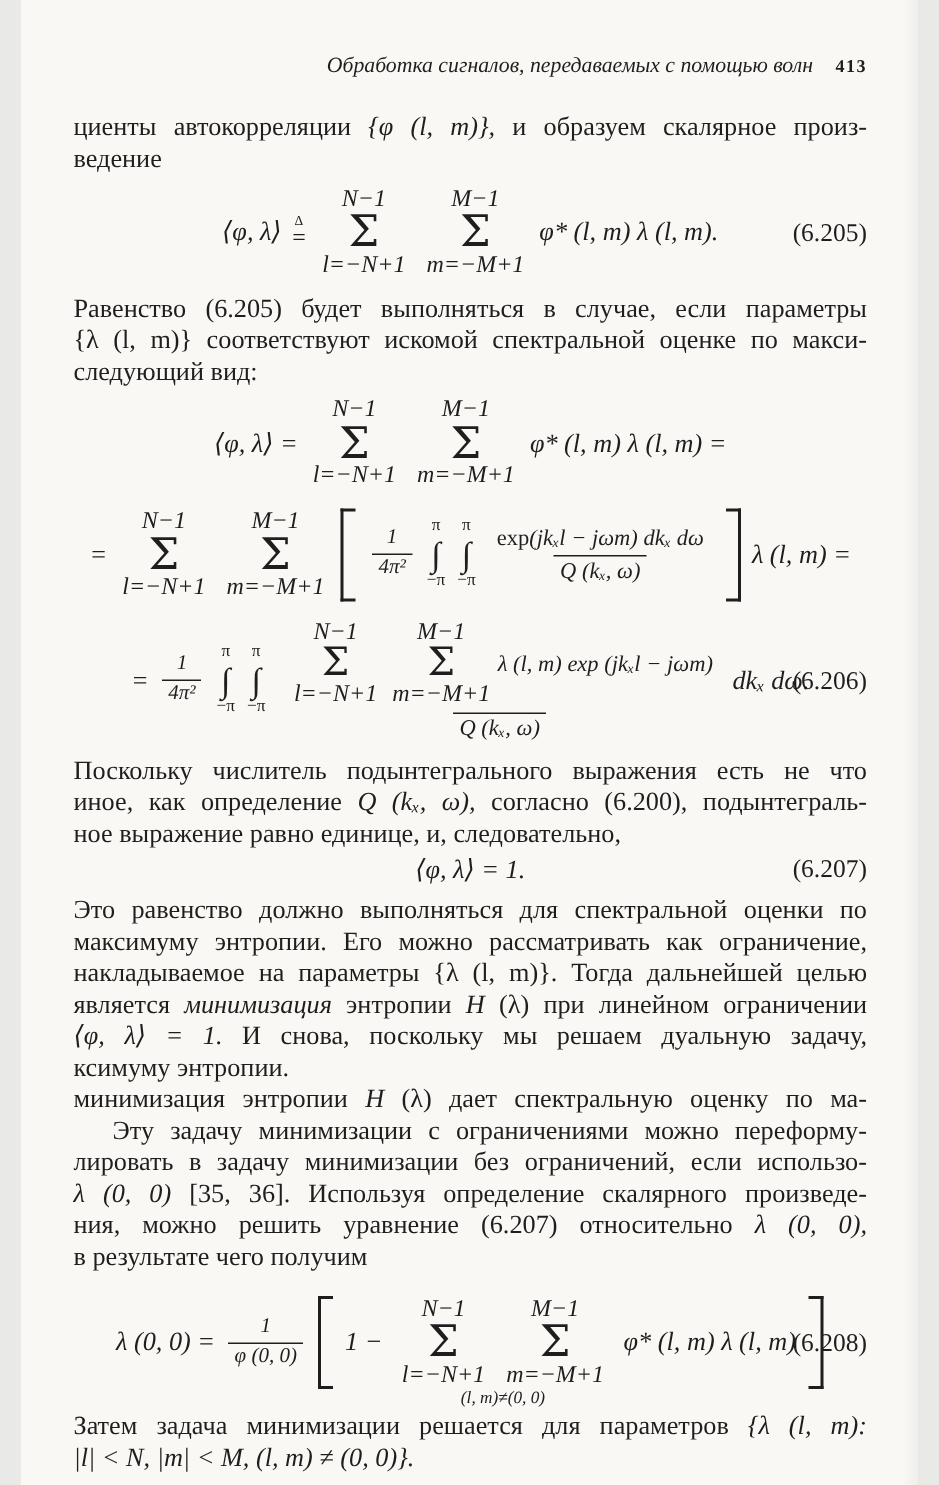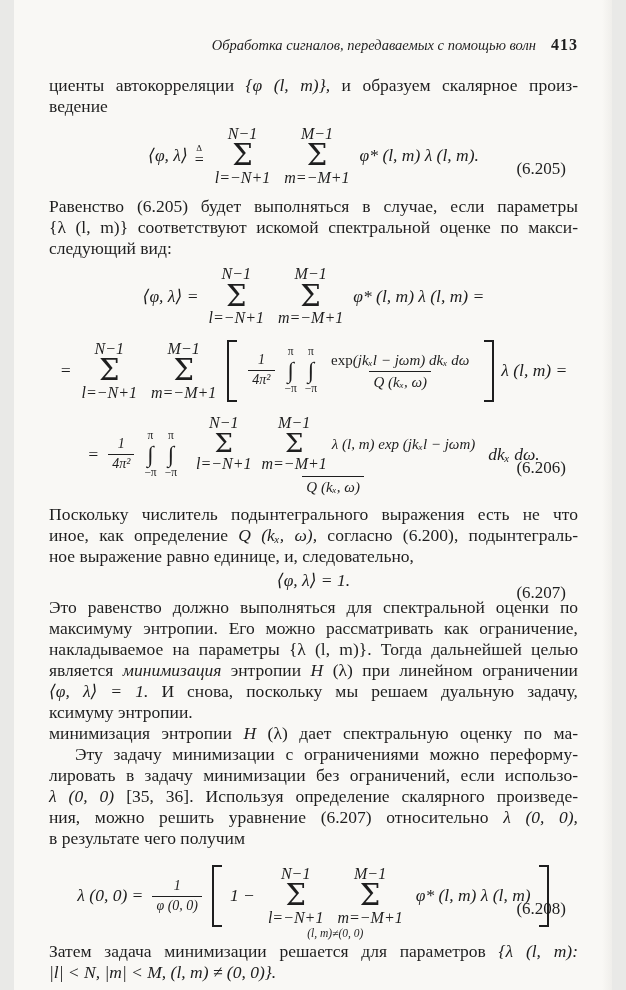--- a/index.html
+++ b/index.html
@@ -19,34 +19,34 @@
   .page::after{ 
     content:""; position:absolute; top:0; right:0; width:10px; height:100%;
     background:linear-gradient(to right, rgba(0,0,0,0), rgba(60,55,45,0.05));
     pointer-events:none;
   }
 
   
   .running-head{ display:flex; justify-content:flex-end; align-items:baseline;
     gap:15px; font-size:14.5px; margin-bottom:21px; }
   .rh-title{ font-style:italic; }
-  .rh-page{ font-size:16px; font-weight:bold; letter-spacing:1px; }
+  .rh-page{ font-size:12px; font-weight:bold; letter-spacing:1px; }
 
   
   .line{ line-height:21px; text-align:justify; text-align-last:justify; }
   .line.last{ text-align-last:left; }
   .line.indent{ text-indent:26px; }
   .it{ font-style:italic; }
 
   
   .eqrow{ position:relative; display:flex; align-items:center; justify-content:center;
     line-height:1; font-style:italic; font-size:17.5px; }
   .eqrow > span{ margin:0 3px; }
   .eqnum{ position:absolute; right:0; top:50%; transform:translateY(-50%);
-    font-style:normal; font-size:17px; margin:12px !important; }
+    font-style:normal; font-size:17px; margin:0 !important; }
 
   .sum{ display:inline-flex; flex-direction:column; align-items:center; margin:0 7px !important; }
   .sum .lim{ font-size:16px; line-height:1.15; white-space:nowrap; }
   .sum .sg{ font-size:29px; line-height:0.88; font-style:normal; font-family:"DejaVu Serif",serif; }
 
   .intg{ display:inline-flex; flex-direction:column; align-items:center; margin:0 4px !important; }
   .intg .lim{ font-size:11.5px; line-height:1.2; font-style:normal; }
   .intg .sg{ font-size:23px; line-height:1; font-style:normal; }
 
   .frac{ display:inline-flex; flex-direction:column; align-items:center;

